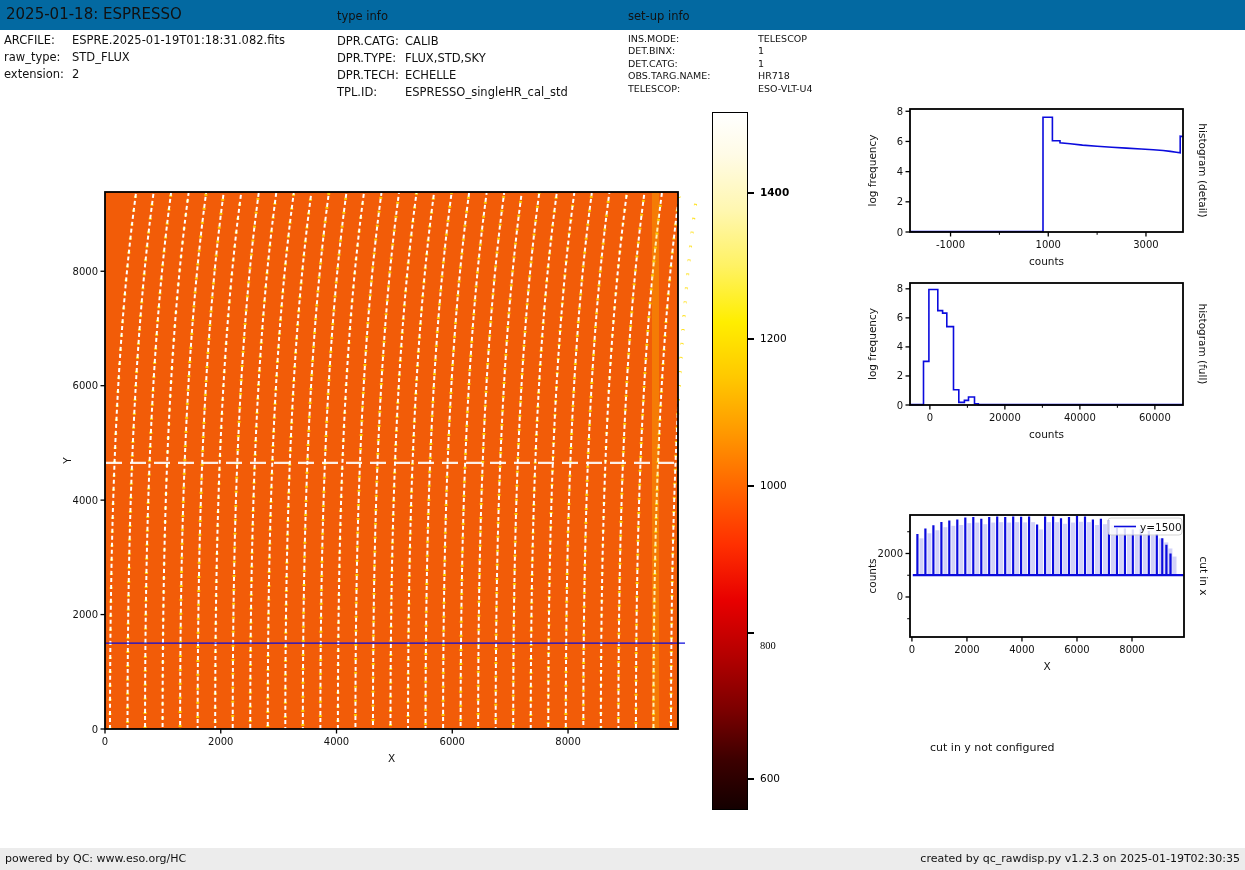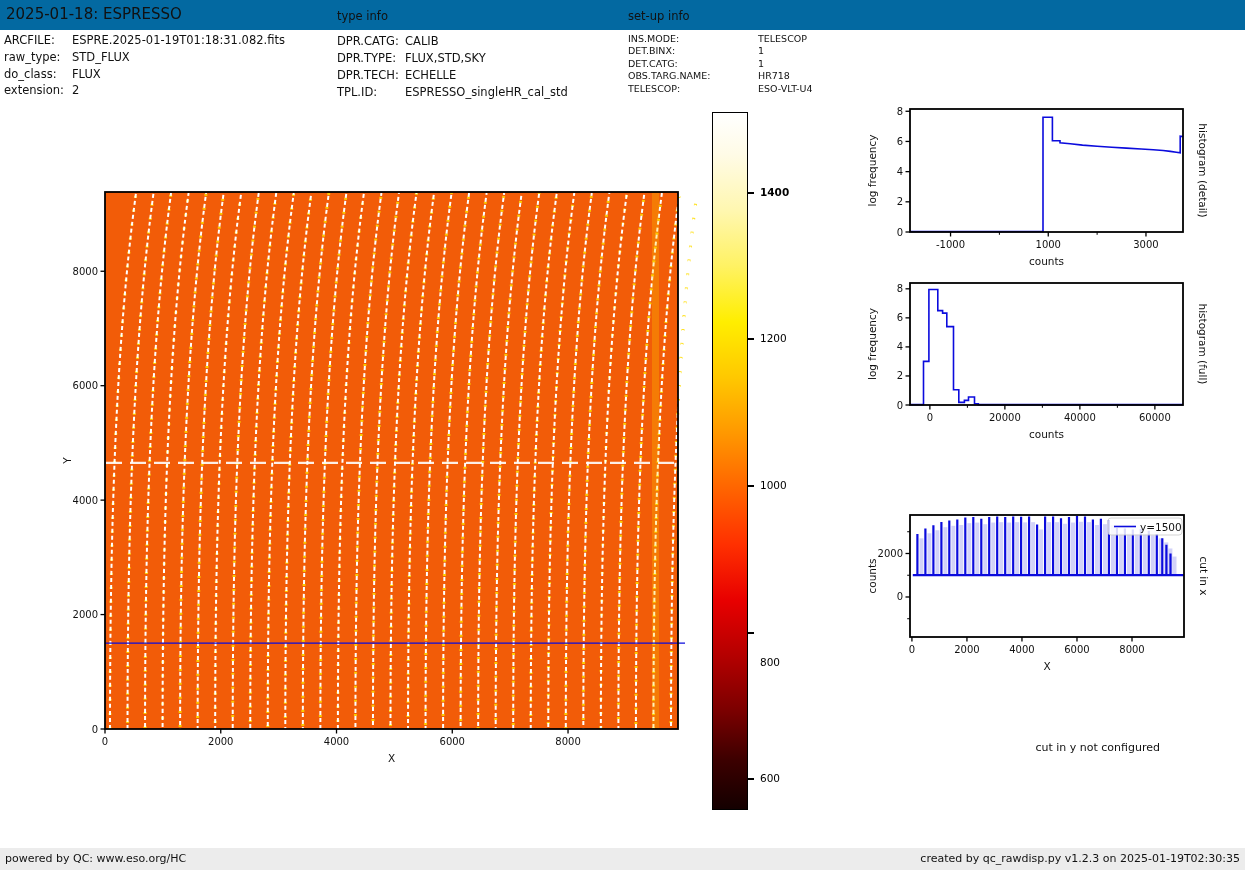--- a/index.html
+++ b/index.html
@@ -25,21 +25,21 @@
   #colorbar-gradient{
     position:absolute;left:0;top:0;width:36px;height:698px;box-sizing:border-box;
     border:1.6px solid #000;
     background:linear-gradient(to bottom,
       #ffffff 0%,#fffbe6 6%,#fff7b0 14%,#fff263 22%,#ffee00 30%,
       #ffc800 38%,#ff9800 46%,#ff6400 54%,#ff3000 62%,#e80000 70%,
       #b40000 78%,#7a0000 86%,#3c0000 93%,#140000 100%);
   }
   .cb-tick{position:absolute;left:36px;width:6px;height:2px;background:#000}
   .cb-label{position:absolute;left:48px;font-size:10.5px;transform:translateY(-55%)}
-  .note{position:absolute;left:930px;top:741px;width:230px;text-align:right;font-size:11px;color:#111}
+  .note{position:absolute;left:930px;top:741px;width:230px;text-align:left;font-size:11px;color:#111}
   .bottombar{position:absolute;left:0;top:848px;width:1245px;height:22px;background:#ececec;font-size:11px;color:#111}
   .bottombar .fl{position:absolute;left:5px;top:4px}
   .bottombar .fr{position:absolute;right:5px;top:4px}
   svg text{font-family:"DejaVu Sans","Liberation Sans",sans-serif;fill:#111}
 </style>
 </head>
 <body>
 
 <div class="topbar">
   <div class="page-title">2025-01-18: ESPRESSO</div>
@@ -48,24 +48,20 @@
 </div>
 
 <div class="info-block" id="file-info">
   <div class="row">
       <span class="lbl">ARCFILE:</span>
       <span class="val">ESPRE.2025-01-19T01:18:31.082.fits</span>
     </div>
   <div class="row">
       <span class="lbl">raw_type:</span>
       <span class="val">STD_FLUX</span>
-    </div>
-  <div class="row">
-      <span class="lbl">do_class:</span>
-      <span class="val">FLUX</span>
     </div>
   <div class="row">
       <span class="lbl">extension:</span>
       <span class="val">2</span>
     </div>
 </div>
 
 <div class="info-block" id="type-info">
   <div class="row">
       <span class="lbl">DPR.CATG:</span>
@@ -342,21 +338,21 @@
 
 <div id="colorbar-wrap">
   <div id="colorbar-gradient"></div>
 <div class="cb-tick" style="top: 79.6513px;"></div>
     <span class="cb-label" style="top: 80.6513px; font-weight: bold;">1400</span>
     <div class="cb-tick" style="top: 226.29px;"></div>
     <span class="cb-label" style="top: 227.29px;">1200</span>
     <div class="cb-tick" style="top: 372.929px;"></div>
     <span class="cb-label" style="top: 373.929px;">1000</span>
     <div class="cb-tick" style="top: 519.567px;"></div>
-    <span class="cb-label" style="top: 551px;">800</span>
+    <span class="cb-label" style="top: 534px; font-family: Liberation Serif, serif;">800</span>
     <div class="cb-tick" style="top: 666.206px;"></div>
     <span class="cb-label" style="top: 667.206px;">600</span>
   </div>
 
 <div class="note">cut in y not configured</div>
 
 <div class="bottombar">
   <span class="fl">powered by QC: www.eso.org/HC</span>
   <span class="fr">created by qc_rawdisp.py v1.2.3 on 2025-01-19T02:30:35</span>
 </div>

